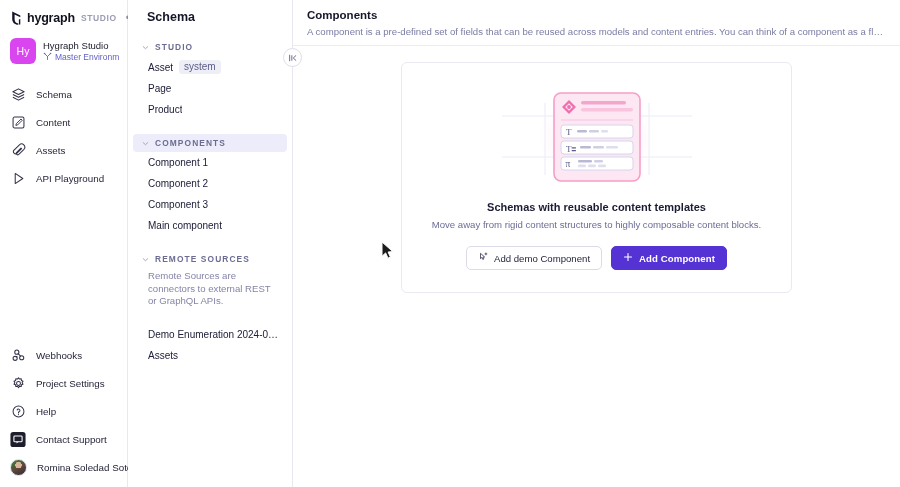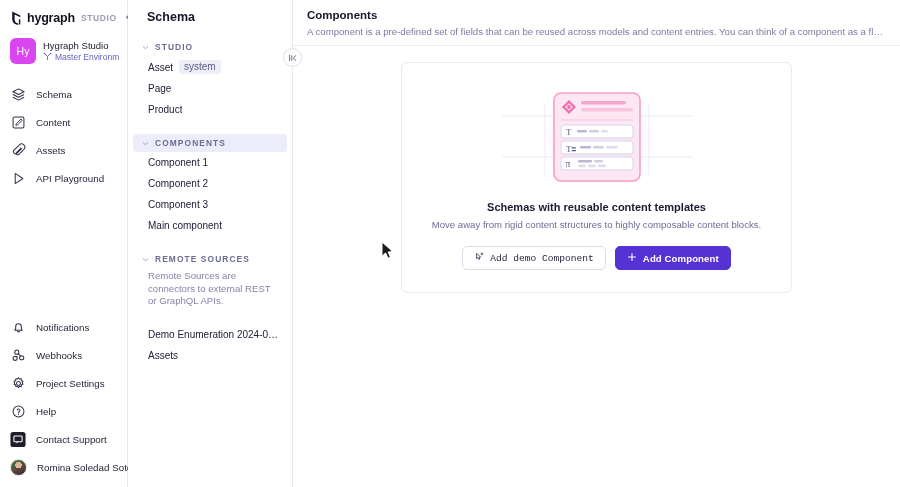--- a/index.html
+++ b/index.html
@@ -157,21 +157,21 @@
     margin-top: 8px;
   }
   .empty-p { font-size: 9.6px; color: #6c6c96; margin-top: 6px; }
   .empty-btns { display: flex; gap: 9px; margin-top: 16px; }
   .btn {
     display: inline-flex; align-items: center; gap: 6px;
     font-size: 9.6px; border-radius: 5px; cursor: pointer;
     height: 24px; padding: 0 11px; white-space: nowrap;
   }
   .btn-ghost {
-    background: #fff; border: 1px solid #dcdce9; color: #26263f; font-family: Liberation Mono, monospace;
+    background: #fff; border: 1px solid #dcdce9; color: #26263f;
   }
   .btn-primary {
     background: #5432d3; border: 1px solid #5432d3; color: #fff;
     font-weight: 700; letter-spacing: .1px;
   }
 
   
   .cursor { position: absolute; left: 381px; top: 241px; z-index: 40; pointer-events: none; }
 </style>
 </head>
@@ -242,29 +242,20 @@
         <span class="navicon">
           <svg viewBox="0 0 16 16" width="15" height="15" fill="none" stroke="#33334a" stroke-width="1.1" stroke-linejoin="round">
             <path d="M4.5 2.6 L12.6 8 L4.5 13.4 Z"></path>
           </svg>
         </span>
         <span>API Playground</span>
       </div>
     </nav>
 
     <nav class="navlist bottom">
-      <div class="navitem">
-        <span class="navicon">
-          <svg viewBox="0 0 16 16" width="15" height="15" fill="none" stroke="#33334a" stroke-width="1.1" stroke-linejoin="round">
-            <path d="M4 11 L12 11 L11 9.5 L11 7 A3 3 0 0 0 5 7 L5 9.5 Z"></path>
-            <path d="M6.7 11.9 A1.5 1.5 0 0 0 9.3 11.9"></path>
-          </svg>
-        </span>
-        <span>Notifications</span>
-      </div>
       <div class="navitem">
         <span class="navicon">
           <svg viewBox="0 0 16 16" width="15" height="15" fill="none" stroke="#33334a" stroke-width="1.1" stroke-linecap="round">
             <circle cx="6.2" cy="4.4" r="2.2"></circle>
             <circle cx="11.4" cy="10.4" r="2.2"></circle>
             <circle cx="4.4" cy="11" r="2.2"></circle>
             <path d="M7.6 6 L10.2 8.6 M6.4 9.2 L5.2 9.2"></path>
           </svg>
         </span>
         <span>Webhooks</span>

